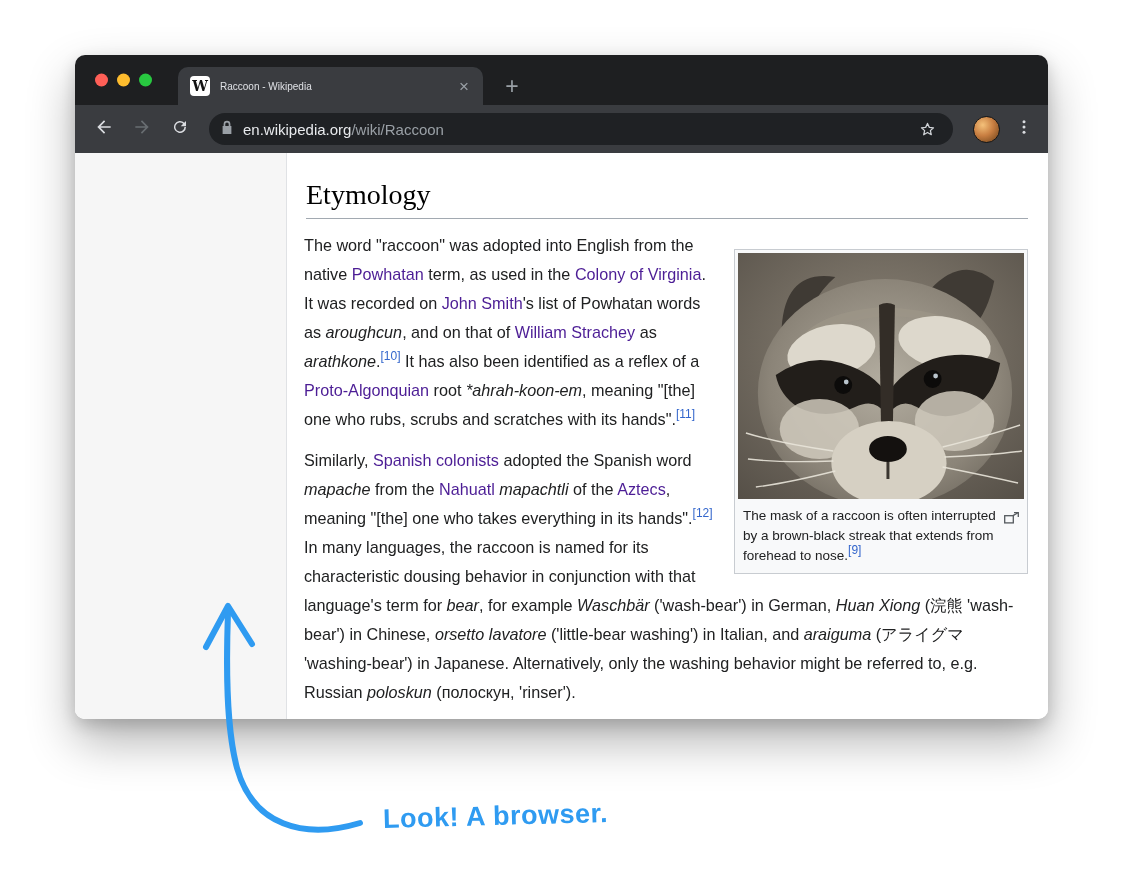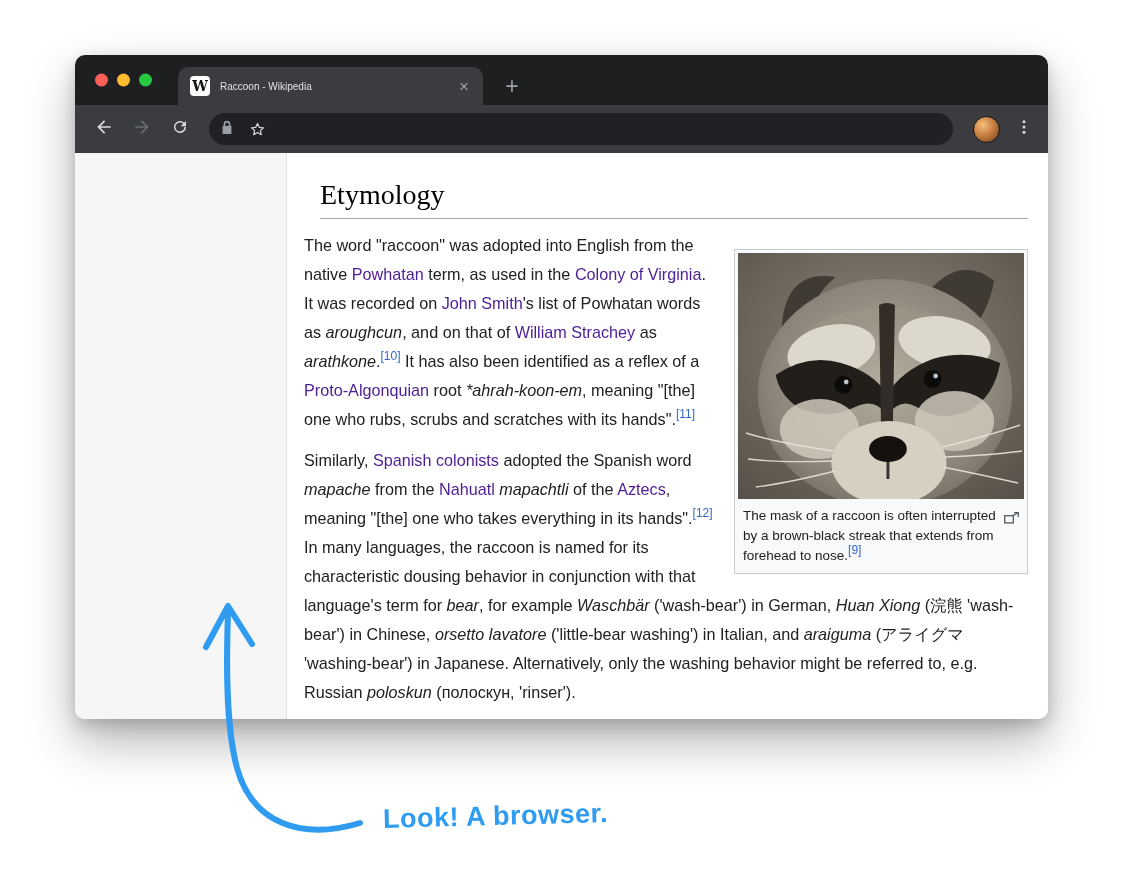--- a/index.html
+++ b/index.html
@@ -66,21 +66,21 @@
   }
   .menu-btn { width:24px; height:34px; display:flex; align-items:center; justify-content:center; }
 
   
   .content { flex:1; display:flex; background:#fff; overflow:hidden; }
   .sidebar { width:212px; flex:0 0 auto; background:#f6f6f6; border-right:1px solid #e0e2e5; }
   .main { flex:1; padding:26px 20px 0 17px; overflow:hidden; font-size:16.2px; color:#202122; }
 
   h2.wheading {
     font-family:"Liberation Serif","DejaVu Serif",serif; font-weight:400;
-    font-size:28px; color:#000; margin:0 0 12px 16px; padding-bottom:7px;
+    font-size:28px; color:#000; margin:0 0 12px 2px; padding-bottom:7px;
     border-bottom:1px solid #a2a9b1;
   }
   p.wpara { margin:0 0 12px 0; line-height:29px; }
   .wlink { color:#4c1d95; cursor:pointer; }
   .wital { font-style:italic; }
   sup.ref { color:#3366cc; font-size:12px; line-height:0; position:relative; top:-1px; cursor:pointer; }
 
   
   .thumb {
     float:right; width:294px; margin:18px 0 10px 18px;
@@ -141,20 +141,21 @@
             </svg>
         </span>
       </div>
 
       <div class="addressbar">
         <span>
           <svg width="12" height="15" viewBox="0 0 12 15">
               <path fill="#9aa0a6" d="M6 0.8a3.4 3.4 0 0 0-3.4 3.4V6H1.6v8h8.8V6h-1V4.2A3.4 3.4 0 0 0 6 0.8zm0 1.7c.95 0 1.7.76 1.7 1.7V6H4.3V4.2c0-.94.75-1.7 1.7-1.7z"></path>
             </svg>
         </span>
+        <span class="url"><span>en.wikipedia.org</span><span class="path">/wiki/Raccoon</span></span>
         <span class="star-btn">
           <svg width="19" height="19" viewBox="0 0 24 24">
               <path fill="none" stroke="#cfd2d6" stroke-width="1.6" stroke-linejoin="round" d="M12 4.3l2.3 5 5.3.5-4 3.6 1.2 5.2L12 15.8l-4.8 2.8 1.2-5.2-4-3.6 5.3-.5z"></path>
             </svg>
         </span>
       </div>
 
       <div class="avatar"></div>
       <div class="menu-btn">
         <span>

